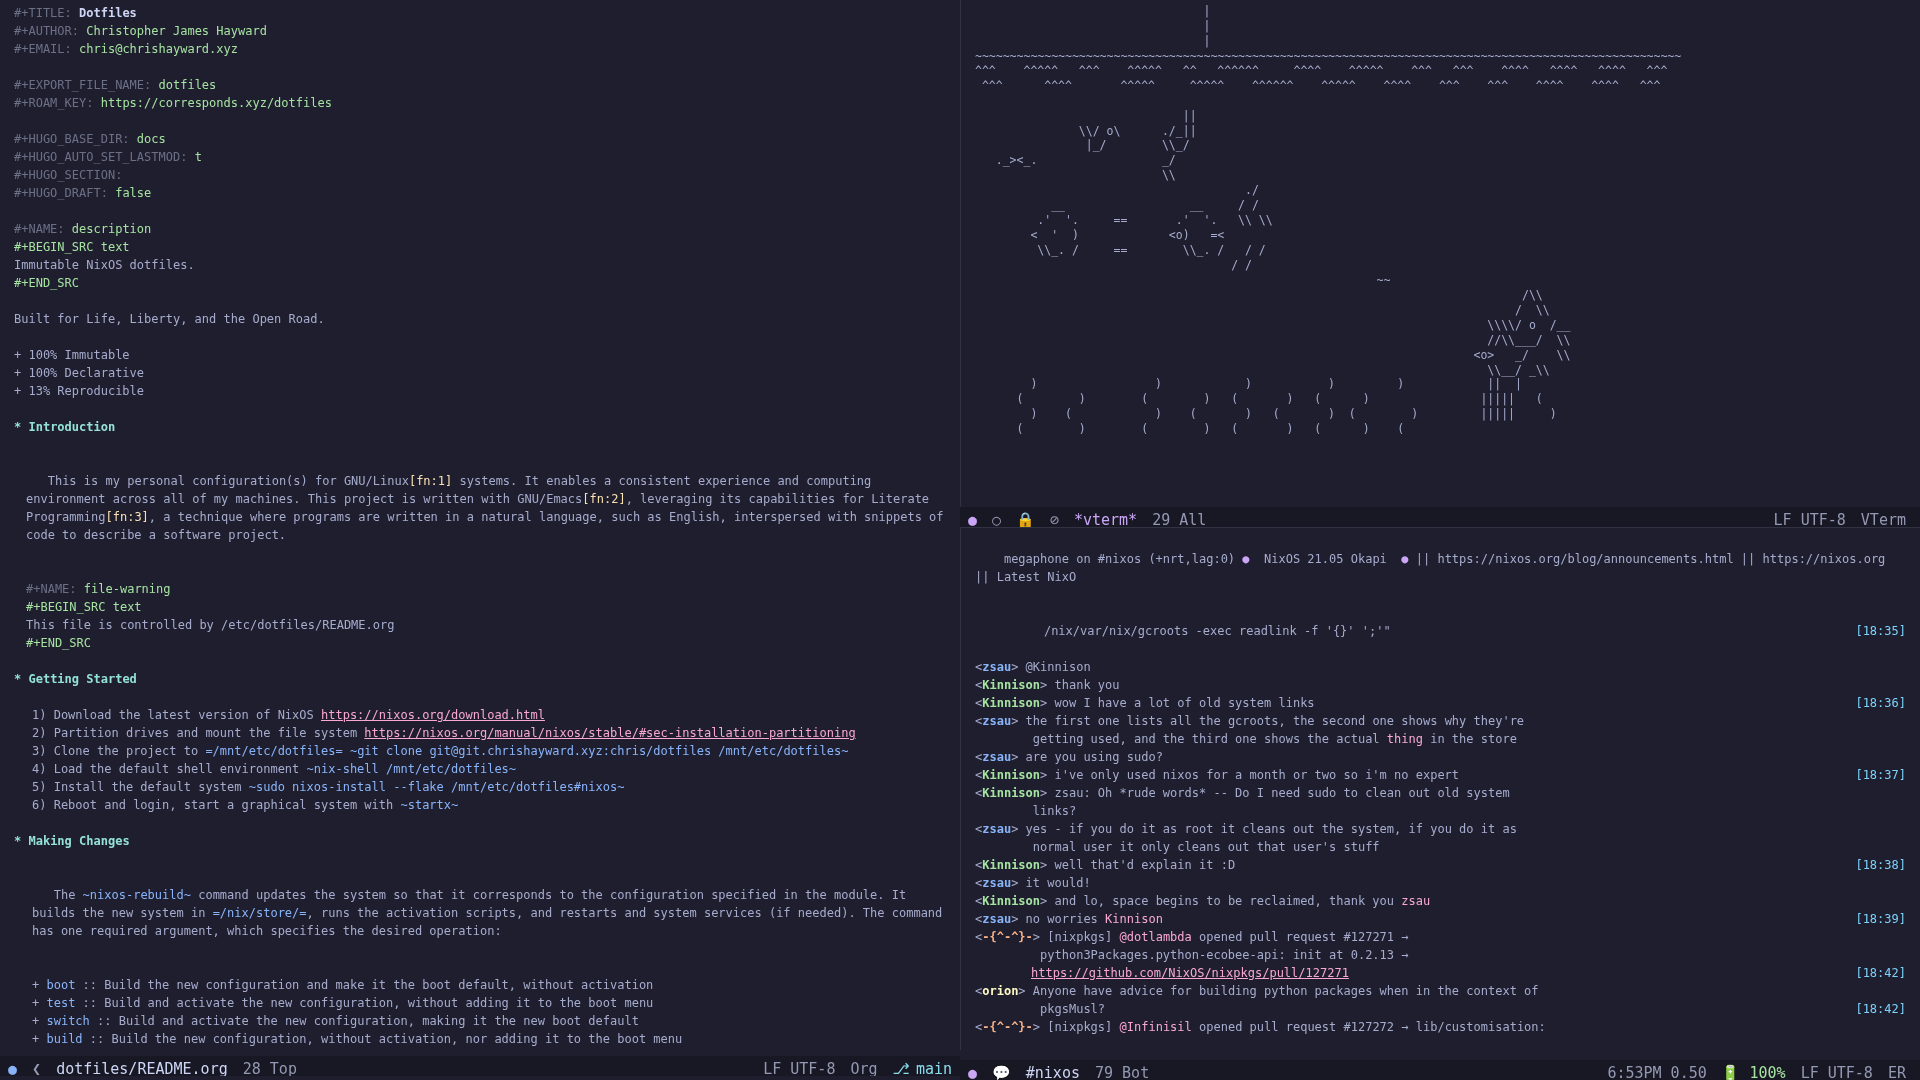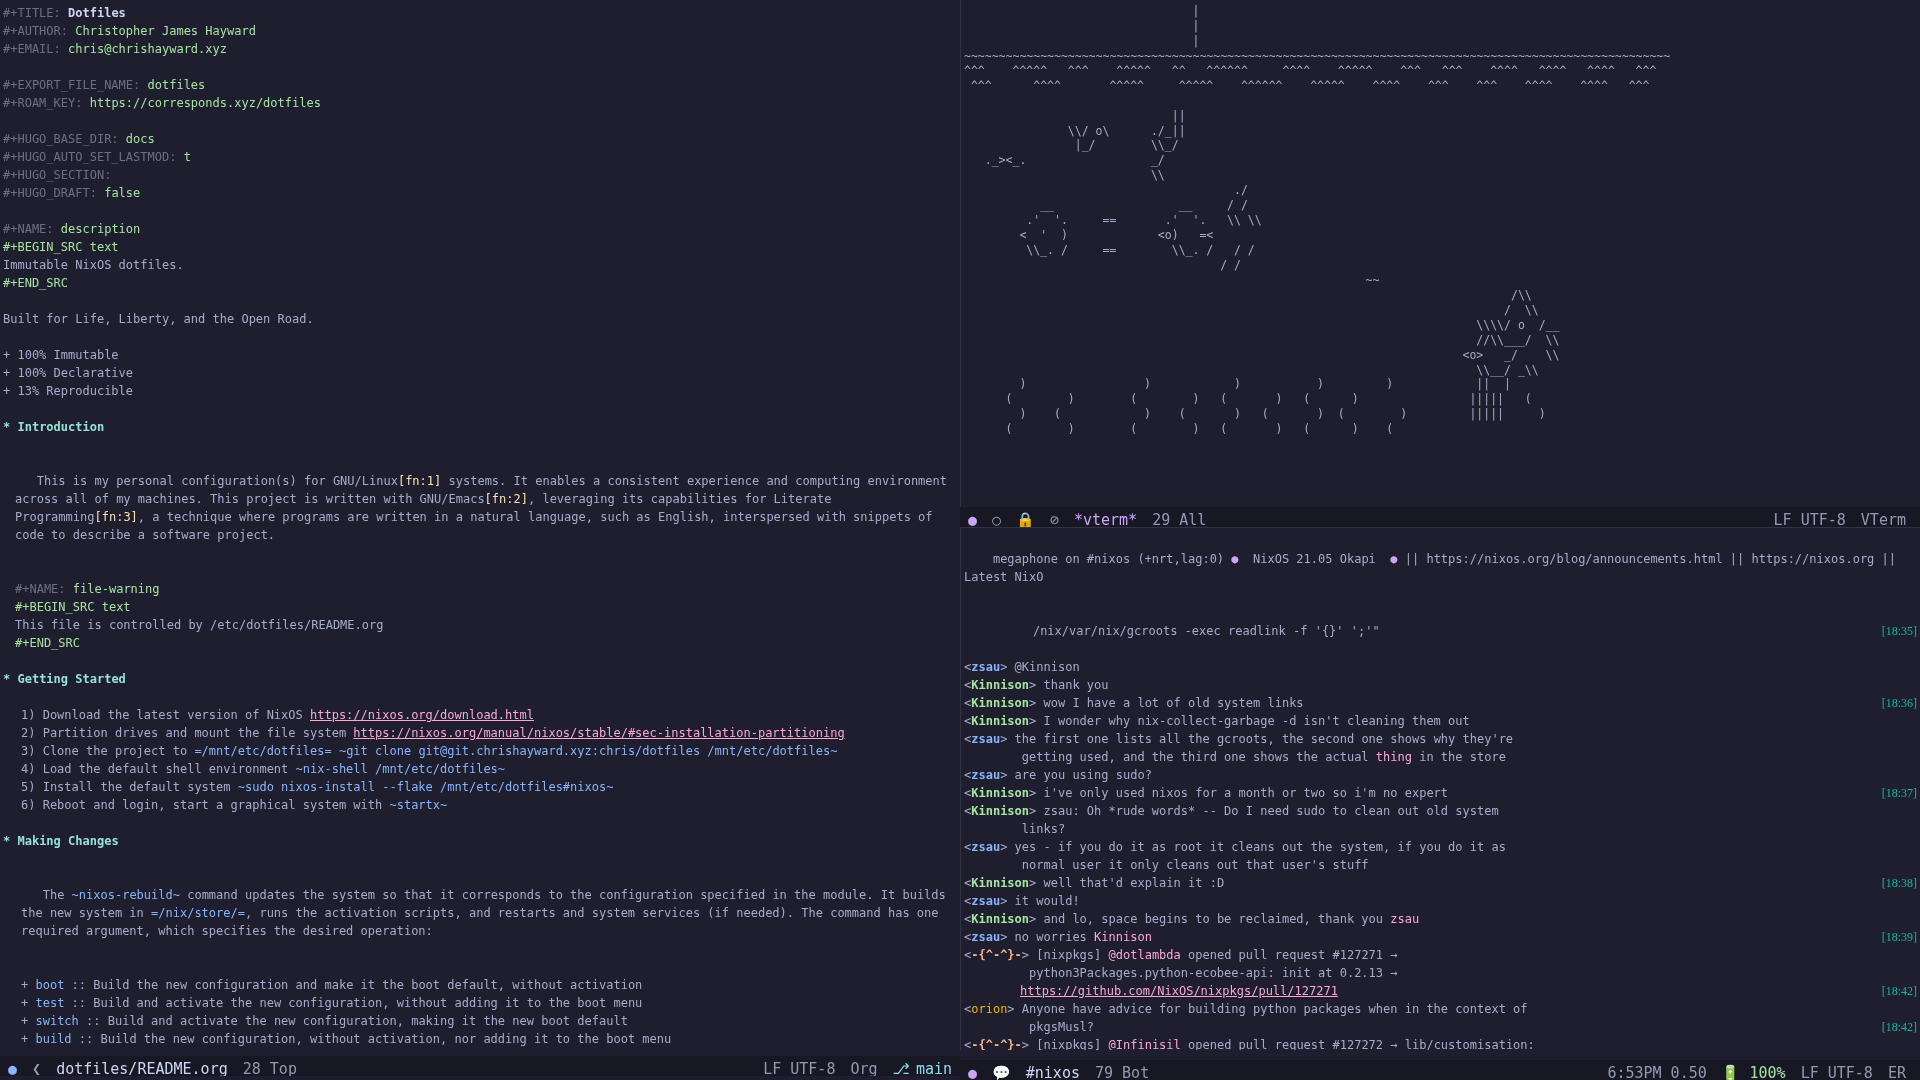--- a/index.html
+++ b/index.html
@@ -5,45 +5,45 @@
   * { margin:0; padding:0; box-sizing:border-box; }
   body {
     background:#1e1e2e;
     font-family:'Menlo','Consolas','DejaVu Sans Mono',monospace;
     font-size:12px;
     line-height:1.5;
     color:#a6accd;
     overflow:hidden;
     width:1920px; height:1080px;
   }
-  .pane { position:absolute; overflow:hidden; padding:4px 3px; }
+  .pane { position:absolute; overflow:hidden; padding:4px 14px; }
   .left  { left:0;   top:0; width:960px; height:1050px; }
   .tr    { left:960px; top:0; width:960px; height:526px; border-left:1px solid #313244;}
   .br    { left:960px; top:527px; width:960px; height:523px; border-left:1px solid #313244; border-top:1px solid #313244;}
   .mode  { position:absolute; height:20px; background:#181825; color:#9399b2; font-size:15px; padding:2px 8px; white-space:nowrap; overflow:hidden;}
   .mode-left { left:0; bottom:4px; width:960px; }
   .mode-tr   { left:960px; top:507px; width:960px; }
   .mode-br   { left:960px; bottom:0; width:960px; }
   .green  { color:#a6e3a1; }
   .cyan   { color:#89dceb; }
   .teal   { color:#94e2d5; }
   .blue   { color:#89b4fa; }
   .purple { color:#cba6f7; }
   .red    { color:#f9a8d4; }
   .yellow { color:#f9e2af;margin-top:9px; }
   .gray   { color:#6c7086; }
   .white  { color:#cdd6f4; }
   a { color:#f9a8d4; text-decoration:underline; }
-  .ts { color:#14b8a6; float:right;font-family:Liberation Serif, serif; }
+  .ts { color:#7dd3fc; float:right; }
   .orgline { white-space:pre-wrap; word-break:break-word; }
   .ascii { white-space:pre; font-size:11.5px; line-height:1.3; color:#a6accd; }
   .chat .nick-a { color:#a6e3a1; font-weight:bold; }
   .chat .nick-b { color:#89b4fa; font-weight:bold; }
   .chat .nick-c { color:#fab387; font-weight:bold; }
-  .chat .nick-d { color:#eab308; font-weight:normal; }
+  .chat .nick-d { color:#fef9c3; font-weight:bold; }
   .chatline { white-space:pre-wrap; word-break:break-word; }
   .modeseg { display:inline-block; margin-right:6px; }
 </style>
 </head>
 <body>
 
 <div class="pane left">
  <div class="orgline"><span class="gray">#+TITLE:</span> <span class="white" style="font-weight:bold">Dotfiles</span></div>
  <div class="orgline"><span class="gray">#+AUTHOR:</span> <span class="green">Christopher James Hayward</span></div>
  <div class="orgline"><span class="gray">#+EMAIL:</span> <span class="green">chris@chrishayward.xyz</span></div>
@@ -144,21 +144,20 @@
   <div class="chatline">
     <span>megaphone on #nixos (+nrt,lag:0) </span><span class="purple">●</span><span>  NixOS 21.05 Okapi  </span><span class="purple">●</span><span> || https://nixos.org/blog/announcements.html || https://nixos.org || Latest NixO</span>
   </div>
   <div class="chatline">
     <span style="padding-left:40px">/nix/var/nix/gcroots -exec readlink -f '{}' ';'"</span><span class="ts">[18:35]</span>
   </div>
   <div id="irc-lines">
       <div class="chatline">&lt;<span class="nick-b">zsau</span>&gt;<span> @Kinnison</span></div>
       <div class="chatline">&lt;<span class="nick-a">Kinnison</span>&gt;<span> thank you</span></div>
       <div class="chatline">&lt;<span class="nick-a">Kinnison</span>&gt;<span> wow I have a lot of old system links</span><span class="ts">[18:36]</span></div>
-      <div class="chatline">&lt;<span class="nick-a">Kinnison</span>&gt;<span> I wonder why nix-collect-garbage -d isn't cleaning them out</span></div>
       <div class="chatline">&lt;<span class="nick-b">zsau</span>&gt;<span> the first one lists all the gcroots, the second one shows why they're</span></div>
       <div class="chatline"><span>        getting used, and the third one shows the actual </span><span class="red">thing</span><span> in the store</span></div>
       <div class="chatline">&lt;<span class="nick-b">zsau</span>&gt;<span> are you using sudo?</span></div>
       <div class="chatline">&lt;<span class="nick-a">Kinnison</span>&gt;<span> i've only used nixos for a month or two so i'm no expert</span><span class="ts">[18:37]</span></div>
       <div class="chatline">&lt;<span class="nick-a">Kinnison</span>&gt;<span> zsau: Oh *rude words* -- Do I need sudo to clean out old system</span></div>
       <div class="chatline"><span>        links?</span></div>
       <div class="chatline">&lt;<span class="nick-b">zsau</span>&gt;<span> yes - if you do it as root it cleans out the system, if you do it as</span></div>
       <div class="chatline"><span>        normal user it only cleans out that user's stuff</span></div>
       <div class="chatline">&lt;<span class="nick-a">Kinnison</span>&gt;<span> well that'd explain it :D</span><span class="ts">[18:38]</span></div>
       <div class="chatline">&lt;<span class="nick-b">zsau</span>&gt;<span> it would!</span></div>

